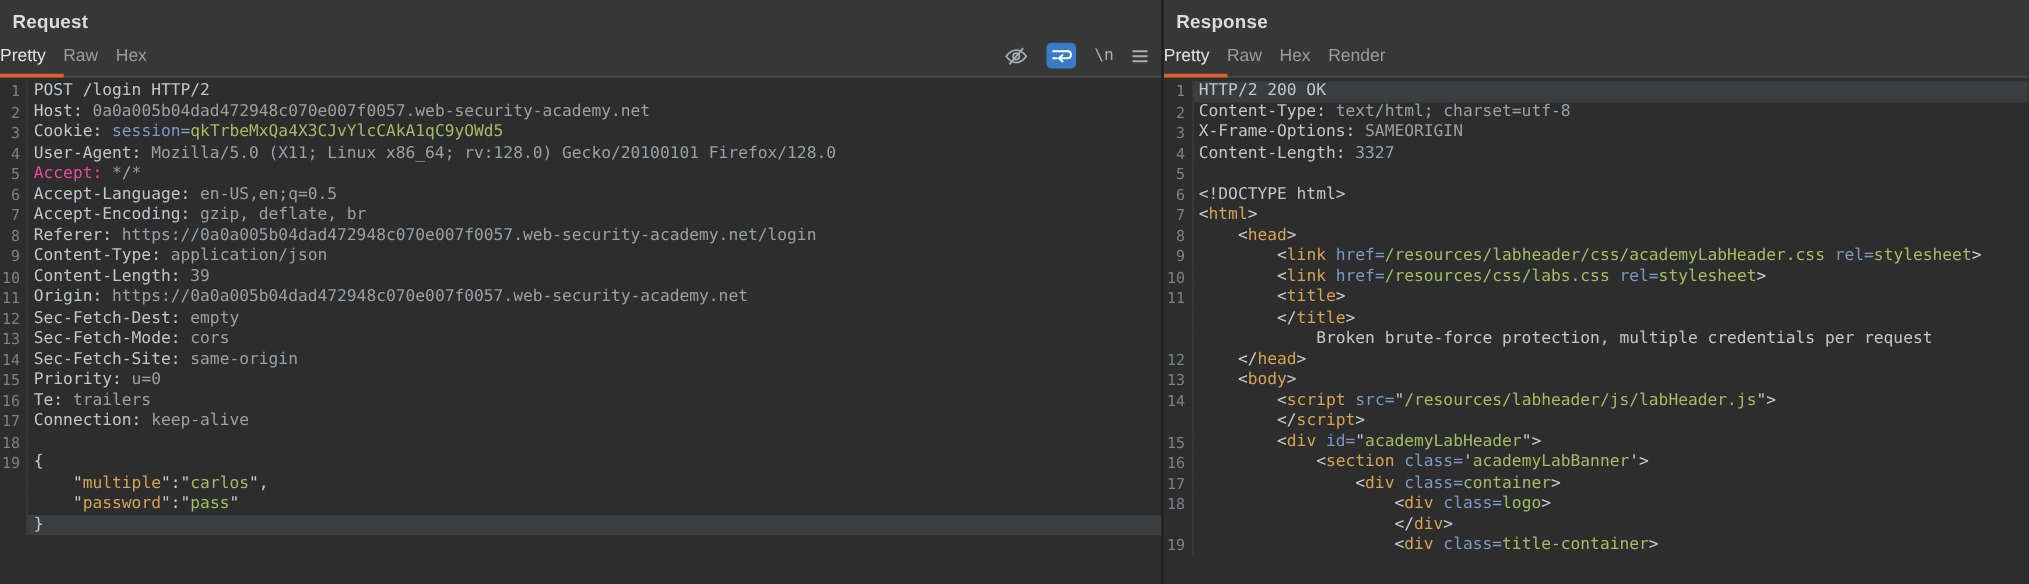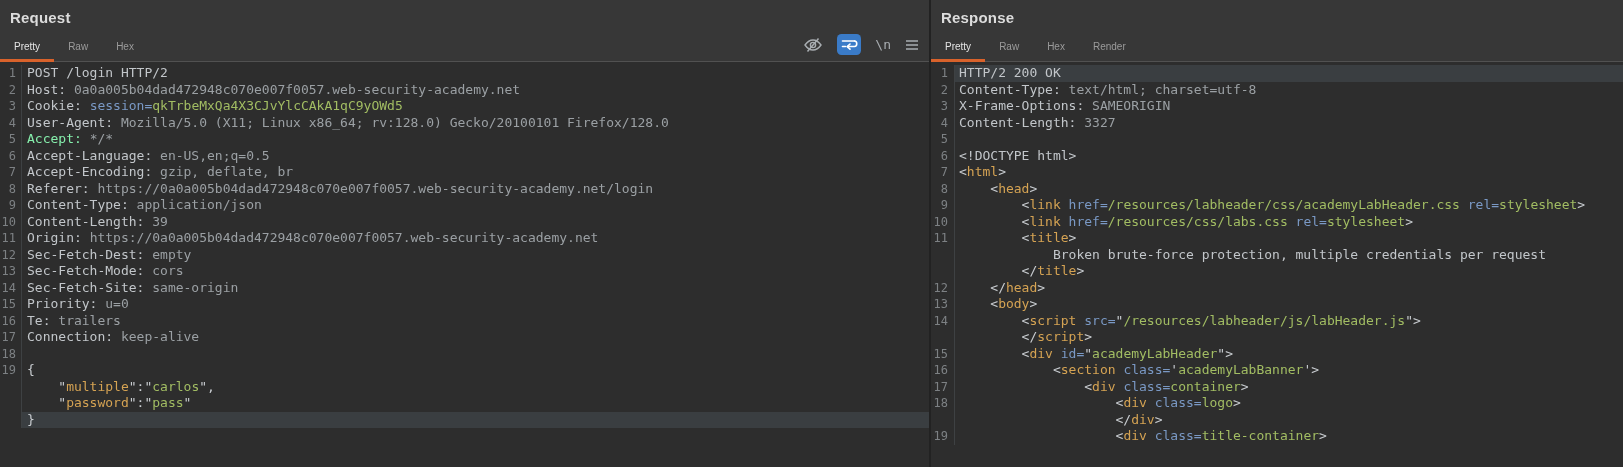--- a/index.html
+++ b/index.html
@@ -9,21 +9,21 @@
 
   .panel { position:absolute; top:0; bottom:0; overflow:hidden; background:#2d2d2d; }
   .panel.request  { left:0; width:929px; }
   .panel.response { left:929px; width:694px; border-left:2px solid #222222; }
 
   .panel-header { position:absolute; top:0; left:0; right:0; height:62px;
                   background:#373737; border-bottom:1px solid #515151; }
   .panel-title { position:absolute; top:9px; left:10px; font-size:15px; font-weight:bold;
                  color:#dcdcdc; letter-spacing:0.2px; }
   .tabs { position:absolute; left:0; bottom:-1px; display:flex; align-items:flex-end; }
-  .tab { padding:5px 14px 7px 14px; font-size:10px; color:#9b9b9b;
+  .tab { padding:5px 14px 7px 0; font-size:14px; color:#9b9b9b;
          border-bottom:3px solid transparent; cursor:default; }
   .tab.selected { color:#e4e4e4; border-bottom-color:#d9622b; }
 
   .toolbar { position:absolute; right:10px; bottom:6px; display:flex; align-items:center; gap:14px; }
   .tool { display:flex; align-items:center; justify-content:center; }
   .nl-glyph { font-family:"DejaVu Sans Mono", monospace; font-size:13px; color:#a8adb1; }
 
   .editor { position:absolute; top:63px; left:0; right:0; bottom:0; overflow:hidden;
             padding-top:2px; font-family:"DejaVu Sans Mono", monospace; font-size:13px; }
   .row { display:flex; height:16.5px; line-height:16.5px; }
@@ -85,21 +85,21 @@
       <div class="row">
         <span class="gut">3</span>
         <pre class="code"><span style="color: rgb(194, 198, 202);">Cookie: </span><span style="color: rgb(122, 153, 197);">session=</span><span style="color: rgb(162, 189, 99); margin-top: 32px;">qkTrbeMxQa4X3CJvYlcCAkA1qC9yOWd5</span></pre>
       </div>
       <div class="row">
         <span class="gut">4</span>
         <pre class="code"><span style="color: rgb(194, 198, 202);">User-Agent: </span><span style="color: rgb(155, 160, 164);">Mozilla/5.0 (X11; Linux x86_64; rv:128.0) Gecko/20100101 Firefox/128.0</span></pre>
       </div>
       <div class="row">
         <span class="gut">5</span>
-        <pre class="code"><span style="color: #86efac;">Accept: </span><span style="color: rgb(155, 160, 164);">*/*</span></pre>
+        <pre class="code"><span style="color: #ec4899;">Accept: </span><span style="color: rgb(155, 160, 164);">*/*</span></pre>
       </div>
       <div class="row">
         <span class="gut">6</span>
         <pre class="code"><span style="color: rgb(194, 198, 202);">Accept-Language: </span><span style="color: rgb(155, 160, 164);">en-US,en;q=0.5</span></pre>
       </div>
       <div class="row">
         <span class="gut">7</span>
         <pre class="code"><span style="color: rgb(194, 198, 202);">Accept-Encoding: </span><span style="color: rgb(155, 160, 164);">gzip, deflate, br</span></pre>
       </div>
       <div class="row">
@@ -215,25 +215,25 @@
       <div class="row">
         <span class="gut">10</span>
         <pre class="code"><span style="color: rgb(201, 205, 209);">        &lt;</span><span style="color: rgb(213, 163, 83);">link</span><span style="color: rgb(201, 205, 209);"> </span><span style="color: rgb(122, 153, 197);">href=</span><span style="color: rgb(162, 189, 99);">/resources/css/labs.css</span><span style="color: rgb(201, 205, 209);"> </span><span style="color: rgb(122, 153, 197);">rel=</span><span style="color: rgb(162, 189, 99);">stylesheet</span><span style="color: rgb(201, 205, 209);">&gt;</span></pre>
       </div>
       <div class="row">
         <span class="gut">11</span>
         <pre class="code"><span style="color: rgb(201, 205, 209);">        &lt;</span><span style="color: rgb(213, 163, 83);">title</span><span style="color: rgb(201, 205, 209);">&gt;</span></pre>
       </div>
       <div class="row">
         <span class="gut"></span>
+        <pre class="code"><span style="color: rgb(201, 205, 209);">        &lt;/</span><span style="color: rgb(213, 163, 83);">title</span><span style="color: rgb(201, 205, 209);">&gt;</span></pre>
+      </div>
+      <div class="row">
+        <span class="gut"></span>
         <pre class="code"><span style="color: rgb(194, 198, 202);">            Broken brute-force protection, multiple credentials per request</span></pre>
-      </div>
-      <div class="row">
-        <span class="gut"></span>
-        <pre class="code"><span style="color: rgb(201, 205, 209);">        &lt;/</span><span style="color: rgb(213, 163, 83);">title</span><span style="color: rgb(201, 205, 209);">&gt;</span></pre>
       </div>
       <div class="row">
         <span class="gut">12</span>
         <pre class="code"><span style="color: rgb(201, 205, 209);">    &lt;/</span><span style="color: rgb(213, 163, 83);">head</span><span style="color: rgb(201, 205, 209);">&gt;</span></pre>
       </div>
       <div class="row">
         <span class="gut">13</span>
         <pre class="code"><span style="color: rgb(201, 205, 209);">    &lt;</span><span style="color: rgb(213, 163, 83); margin-top: 24px;">body</span><span style="color: rgb(201, 205, 209);">&gt;</span></pre>
       </div>
       <div class="row">

